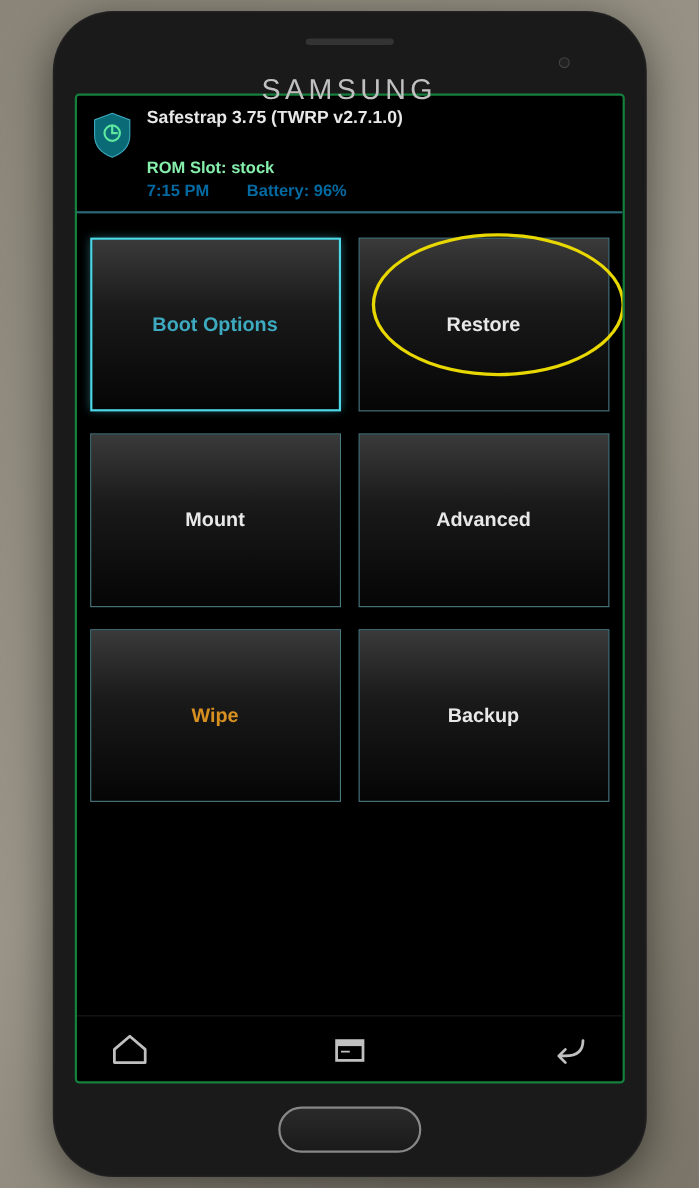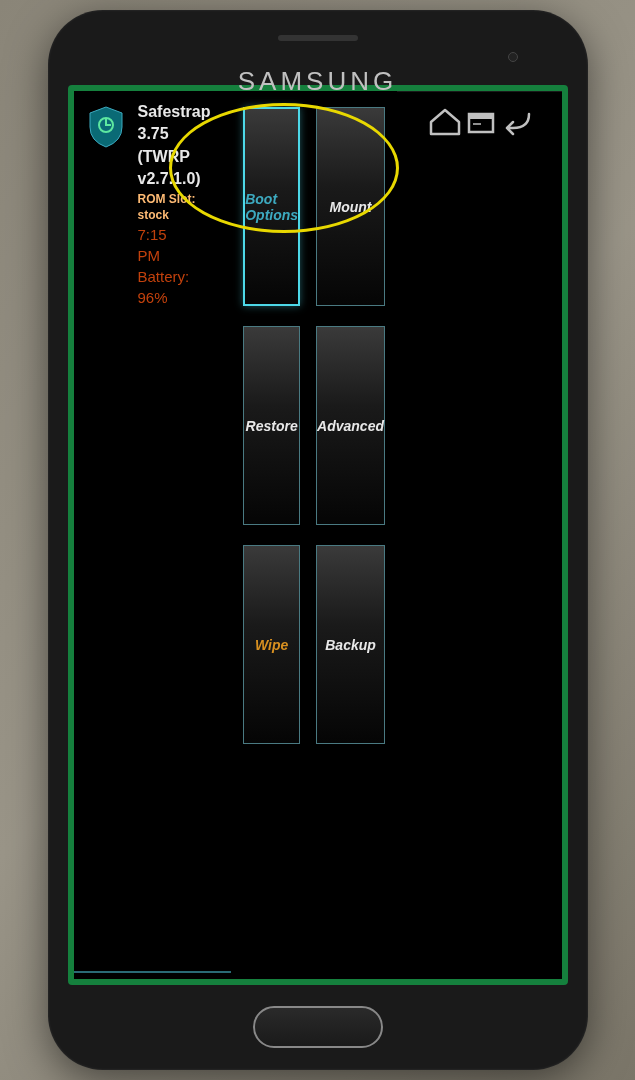--- a/index.html
+++ b/index.html
@@ -63,21 +63,22 @@
       border: 1px solid #444;
     }
     
     .screen {
       width: 100%;
       height: 100%;
       background: #000;
       border-radius: 4px;
       overflow: hidden;
       display: flex;
-      border: 6px solid #15803d;
+      flex-direction: column;
+      border: 2px solid #15803d;
     }
     
     .header {
       padding: 10px 12px 8px 12px;
       display: flex;
       align-items: flex-start;
       gap: 12px;
       border-bottom: 2px solid #2a6a75;
       margin-bottom: 6px;
     }
@@ -100,28 +101,29 @@
       font-size: 16px;
       line-height: 1.4;
     }
     
     .title-line {
       font-weight: bold;
       color: #e8e8e8;
     }
     
     .rom-slot {
-      color: #fdba74;
-      font-weight: bold;
-      font-size: 12px;
+      color: #86efac;
+      font-weight: bold;
+      font-size: 15px;
+      margin-top: 23px;
     }
     
     .status-line {
-      color: #c2410c;
-      font-weight: normal;
+      color: #0369a1;
+      font-weight: bold;
       font-size: 15px;
     }
     
     .status-line span {
       margin-right: 30px;
     }
     
     .grid {
       flex: 1;
       display: grid;
@@ -132,25 +134,24 @@
       position: relative;
     }
     
     .tile {
       background: linear-gradient(180deg, #3a3a3a 0%, #1a1a1a 40%, #050505 100%);
       border: 1px solid #4a7a82;
       display: flex;
       align-items: center;
       justify-content: center;
       color: #e8e8e8;
-      font-size: 14px;
+      font-size: 18px;
       font-weight: bold;
       cursor: pointer;
       position: relative;
-      font-style: italic;
     }
     
     .tile.selected {
       border: 2px solid #4dd8e8;
       box-shadow: 0 0 8px rgba(77, 216, 232, 0.4);
       color: #3daac0;
     }
     
     .tile.accent {
       color: #d89020;
@@ -228,22 +229,22 @@
           <span>7:15 PM</span>
           <span>Battery: 96%</span>
         </div>
       </div>
     </div>
 
     <div class="grid">
       <div class="highlight-circle"></div>
 
       <div class="tile selected">Boot Options</div>
+      <div class="tile">Restore</div>
       <div class="tile">Mount</div>
-      <div class="tile">Restore</div>
       <div class="tile">Advanced</div>
       <div class="tile accent">Wipe</div>
       <div class="tile">Backup</div>
     </div>
 
     <div class="nav-bar">
       <div class="nav-icon">
         <svg viewBox="0 0 36 36">
           <path d="M4 30 L4 18 L18 6 L32 18 L32 30 Z" fill="none" stroke="#c0c0c0" stroke-width="2.5" stroke-linejoin="round"></path>
         </svg>

